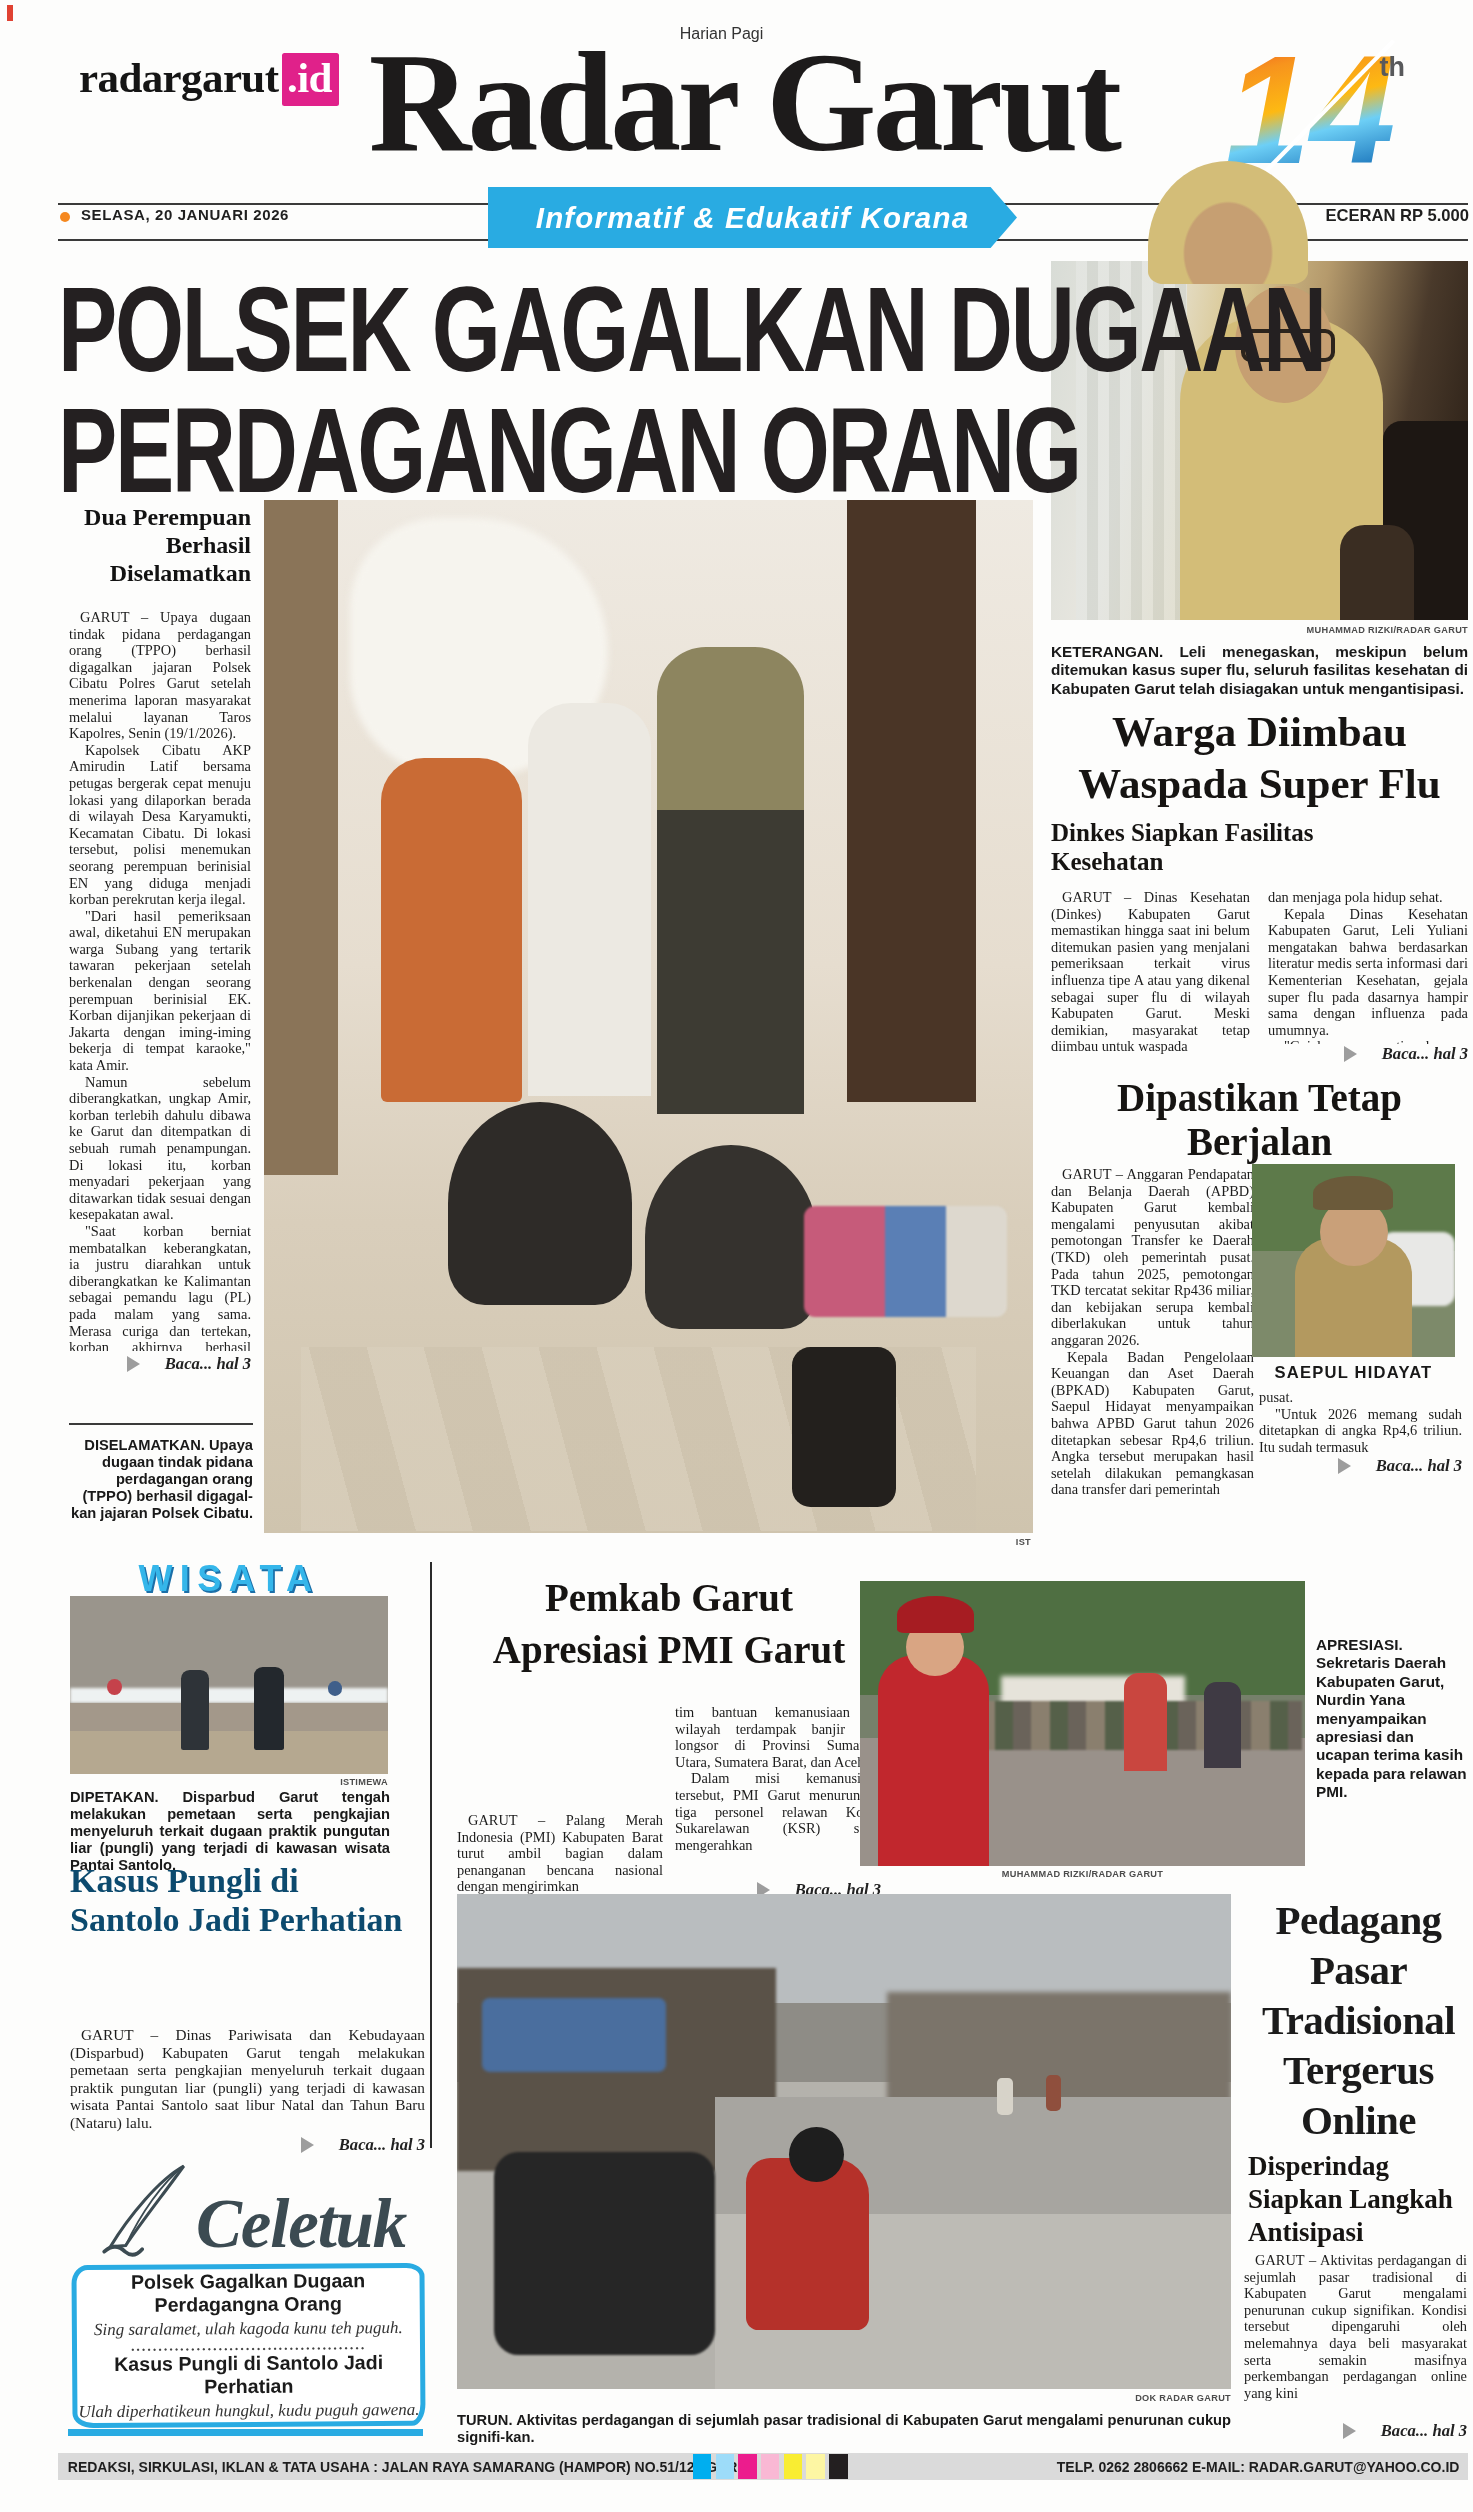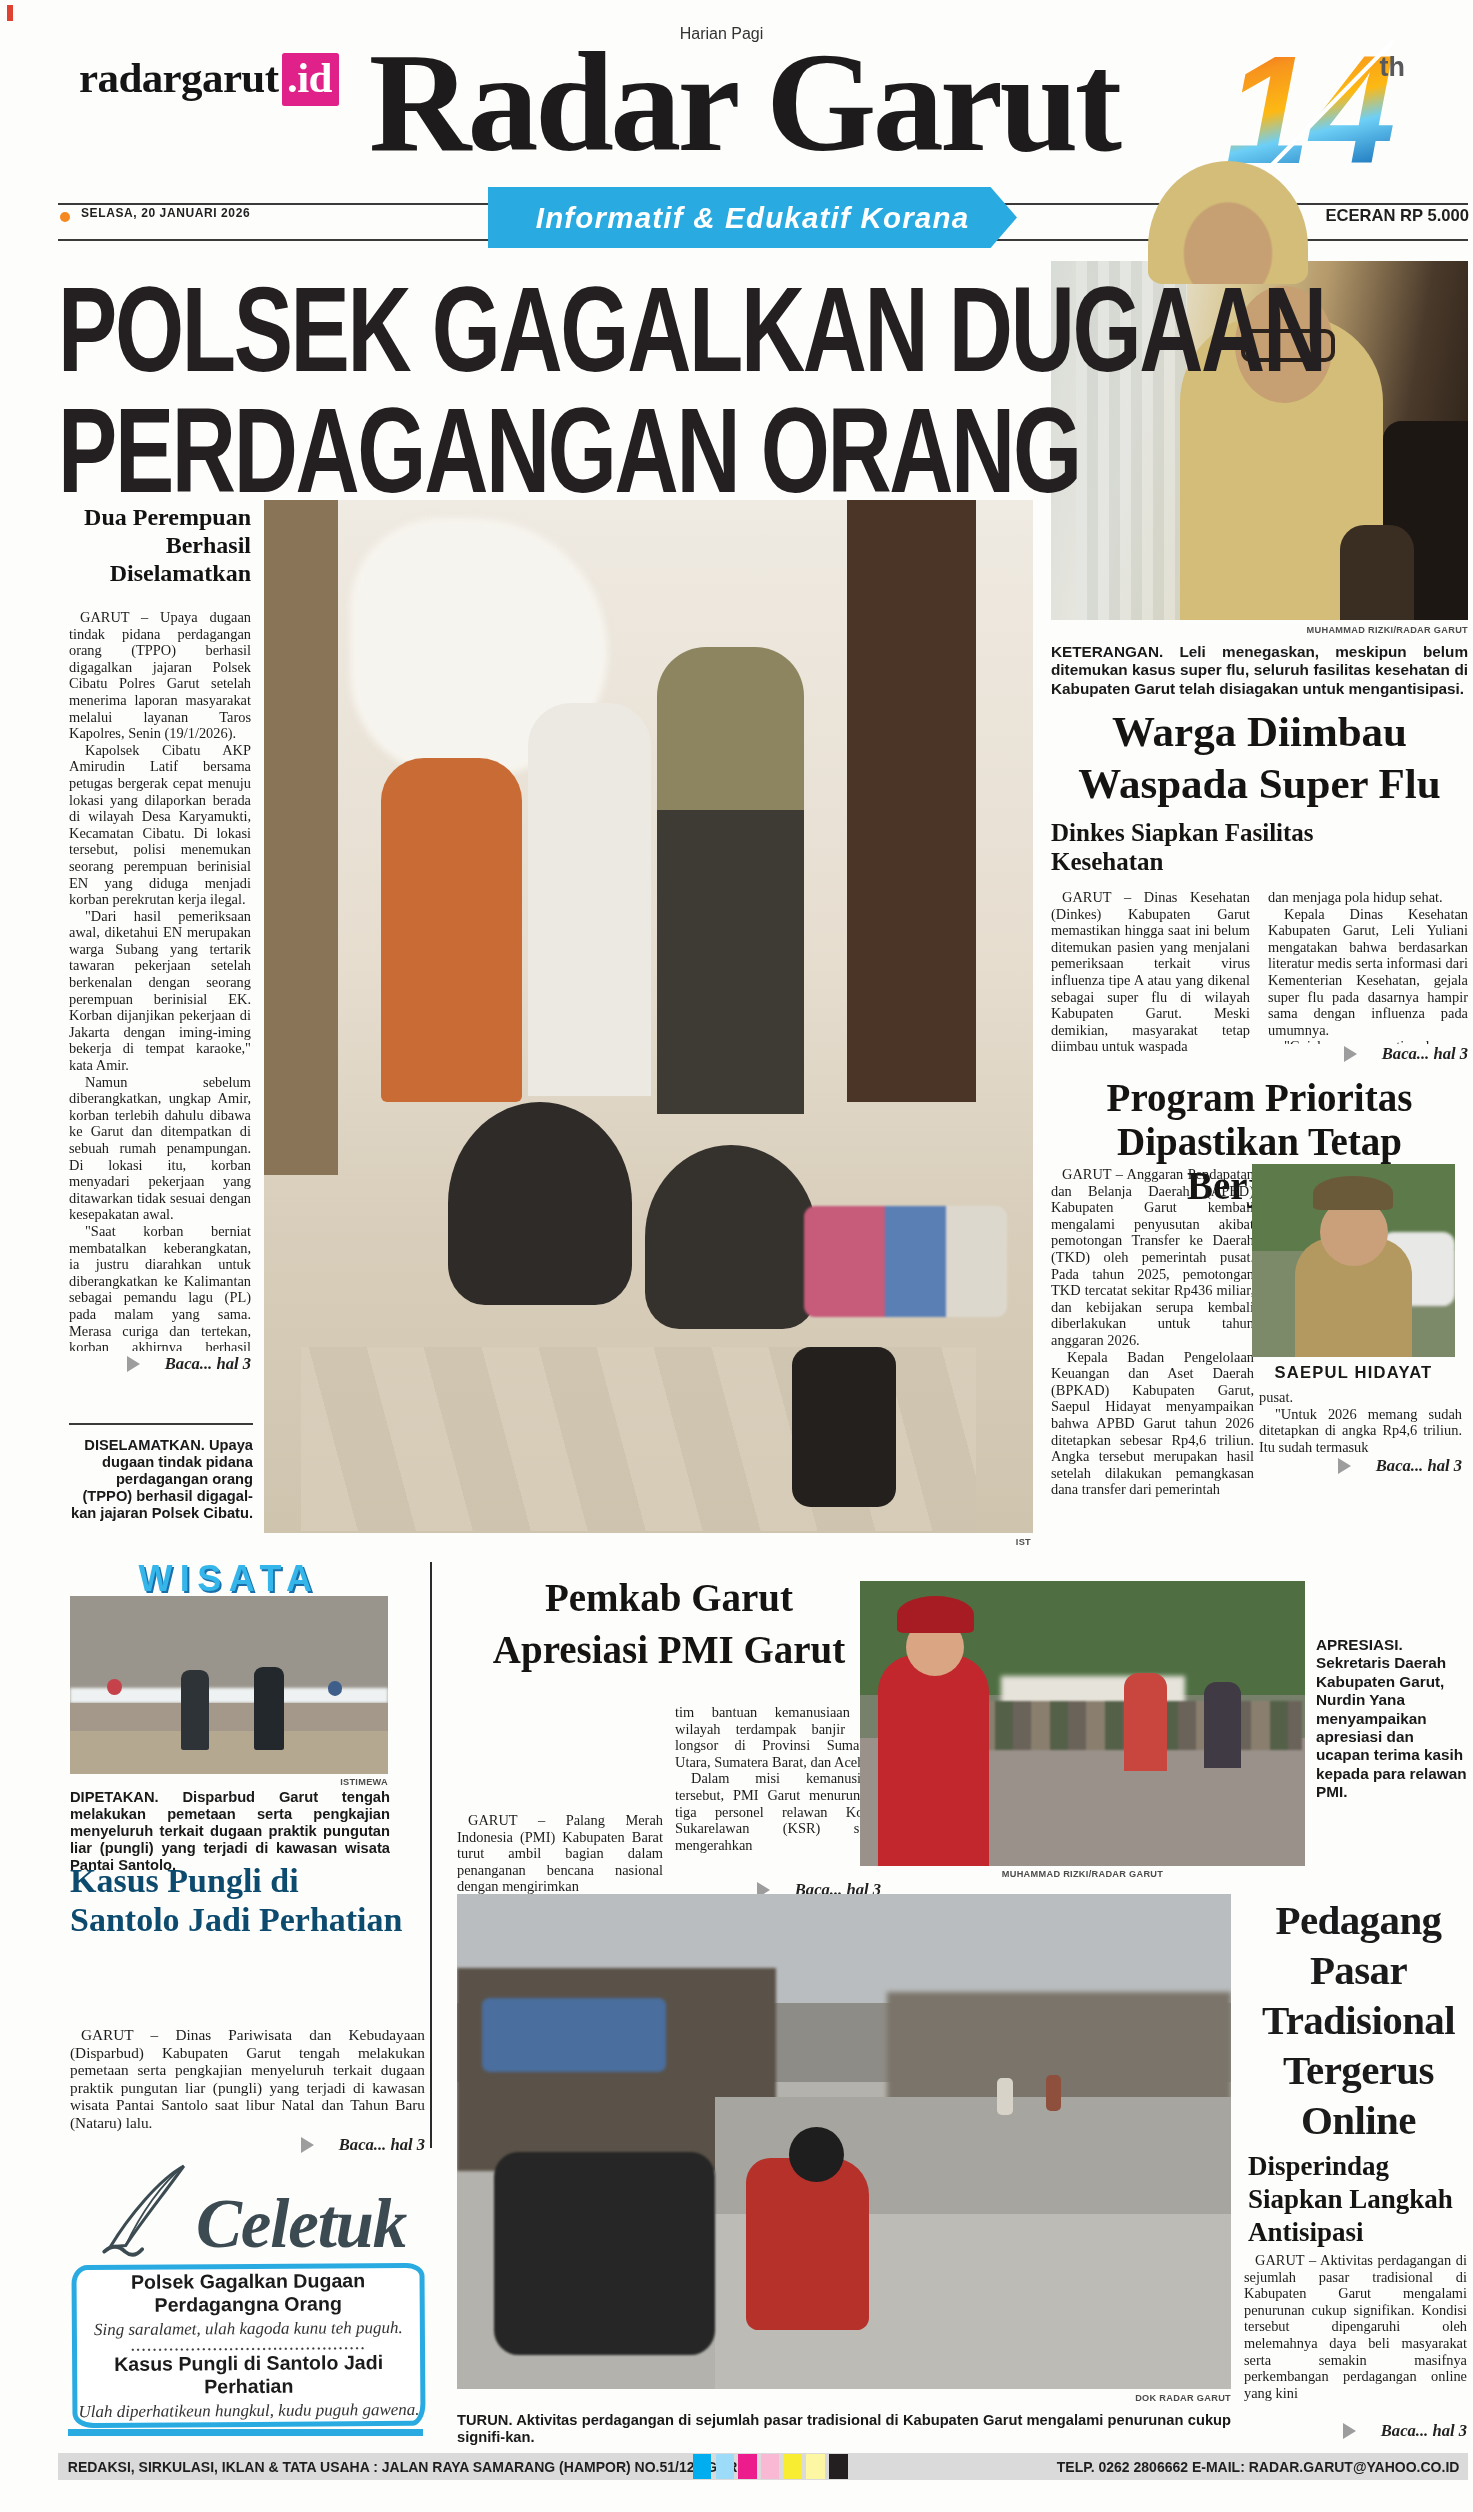--- a/index.html
+++ b/index.html
@@ -23,21 +23,21 @@
   .logo{left:79px;top:53px;font-weight:bold;font-size:43px;letter-spacing:-0.6px;color:#151515;}
   .logo-id{display:inline-block;background:#e0218a;color:#fff;padding:0 7.4px 3.7px 4.9px;margin-left:3.7px;
            font-weight:bold;border-radius:2.5px;}
   .mast-title{left:289px;top:26px;width:909px;text-align:center;font-weight:bold;font-size:142px;line-height:153px;
               letter-spacing:-3.7px;color:#1d1b1b;white-space:nowrap;}
   .anniv{left:1219px;top:24.6px;}
   
   .datebar-rule-top{left:58px;top:203px;width:1410px;height:1.8px;}
   .datebar-rule-bot{left:58px;top:239px;width:1410px;height:1.8px;}
   .date-bullet{left:60px;top:212px;width:10.4px;height:10.4px;border-radius:50%;background:#f5881f;}
-  .date-text{left:81px;top:206px;font-weight:bold;font-size:12px;letter-spacing:0.6px;color:#1f1f1f;}
+  .date-text{left:81px;top:206px;font-weight:bold;font-size:15px;letter-spacing:0.6px;color:#1f1f1f;}
   .ribbon{left:488px;top:187px;width:529px;height:61px;background:#29abe2;z-index:4;
           clip-path:polygon(0 0,95% 0,100% 50%,95% 100%,0 100%);
           display:flex;align-items:center;justify-content:center;}
   .ribbon-text{color:#fff;font-style:italic;font-weight:bold;font-size:29.5px;letter-spacing:1.2px;
                font-family:"Liberation Sans",sans-serif;}
   .price{left:1265px;top:206px;width:204px;text-align:right;font-weight:bold;font-size:16.6px;color:#1f1f1f;z-index:6;}
   .crop-mark{left:7.4px;top:4.9px;width:6.1px;height:16px;background:#e04232;}
   
   .main-headline{left:58px;top:269px;width:1044px;z-index:2;}
   .main-headline .hl{font-family:"Liberation Sans",sans-serif;font-weight:900;font-size:120px;line-height:121px;
@@ -203,21 +203,20 @@
     <p style="text-indent:0;">dan menjaga pola hidup sehat.</p>
     <p>Kepala Dinas Kesehatan Kabupaten Garut, Leli Yuliani mengatakan bahwa berdasarkan literatur medis serta informasi dari Kementerian Kesehatan, gejala super flu pada dasarnya hampir sama dengan influenza pada umumnya.</p>
     <p>"Gejalanya seperti demam, batuk, pilek, nyeri otot, nyeri</p>
   </div>
   <div class="abs sf-baca baca">
     <span class="baca-tri"></span>
     <span class="baca-text">Baca... hal 3</span>
   </div>
 
   <div class="abs pr-headline">
-    <div>Program Prioritas</div>
     <div>Dipastikan Tetap Berjalan</div>
   </div>
   <div class="abs pr-col1 body-text just">
     <p style="text-indent:11px;">GARUT – Anggaran Pendapatan dan Belanja Daerah (APBD) Kabupaten Garut kembali mengalami penyusutan akibat pemotongan Transfer ke Daerah (TKD) oleh pemerintah pusat. Pada tahun 2025, pemotongan TKD tercatat sekitar Rp436 miliar, dan kebijakan serupa kembali diberlakukan untuk tahun anggaran 2026.</p>
     <p>Kepala Badan Pengelolaan Keuangan dan Aset Daerah (BPKAD) Kabupaten Garut, Saepul Hidayat menyampaikan bahwa APBD Garut tahun 2026 ditetapkan sebesar Rp4,6 triliun. Angka tersebut merupakan hasil setelah dilakukan pemangkasan dana transfer dari pemerintah</p>
   </div>
   <div class="photo" style="left:1252px;top:1164px;width:203px;height:193px;background:linear-gradient(180deg,#5d7a4a 0 45%,#7d8a6a 45% 100%);">
     <i style="left:129px;top:68px;width:74px;height:74px;background:#e8e8e6;border-radius:12.3px;filter:blur(1.8px);"></i>
     <i style="left:43px;top:74px;width:117px;height:120px;background:#b3995f;border-radius:37px 37px 0 0;"></i>
     <i style="left:68px;top:34px;width:68px;height:68px;background:#c9a079;border-radius:50%;"></i>

